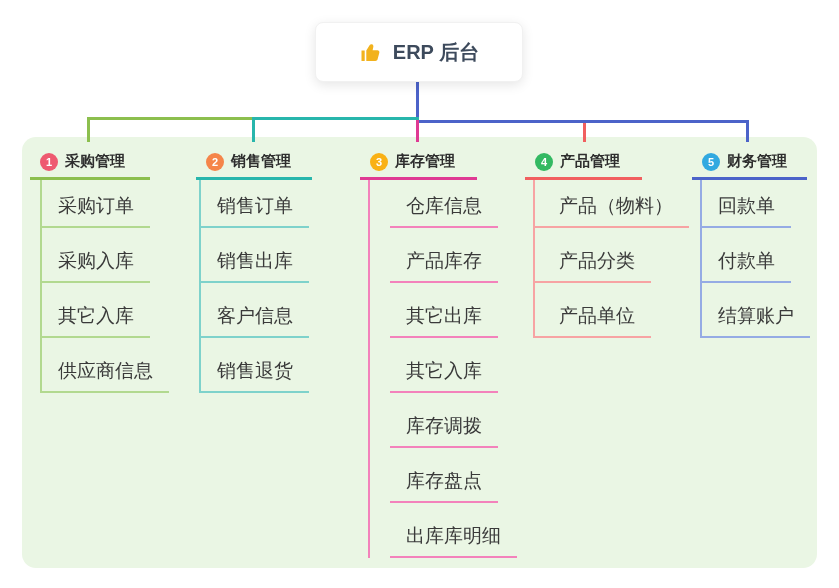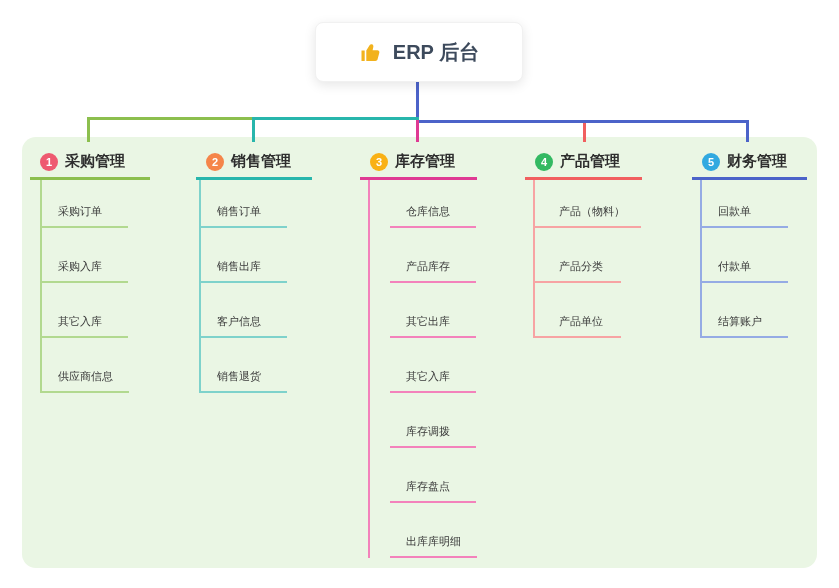--- a/index.html
+++ b/index.html
@@ -46,21 +46,21 @@
 
   
   .children { position:absolute; top:180px; border-left:2px solid; }
   .ch1 { left:40px;  border-color:#b2d98f; }
   .ch2 { left:199px; border-color:#7ed2cb; }
   .ch3 { left:368px; border-color:#f382bb; }
   .ch4 { left:533px; border-color:#f7a3a3; }
   .ch5 { left:700px; border-color:#95abe4; }
   .child-row { height:55px; width:max-content; min-width:86px;
     display:flex; align-items:flex-end; border-bottom:2px solid;
-    padding:0 16px 7px 16px; font-size:11px; color:#3a3a3a; }
+    padding:0 16px 7px 16px; font-size:19px; color:#3a3a3a; }
   .child-row:first-child { height:48px; }
   .ch1 .child-row { border-color:#b2d98f; }
   .ch2 .child-row { border-color:#7ed2cb; }
   .ch3 .child-row { border-color:#f382bb;margin-left:20px; }
   .ch4 .child-row { border-color:#f7a3a3;padding-left:24px; }
   .ch5 .child-row { border-color:#95abe4; }
 </style>
 </head>
 <body>
 

